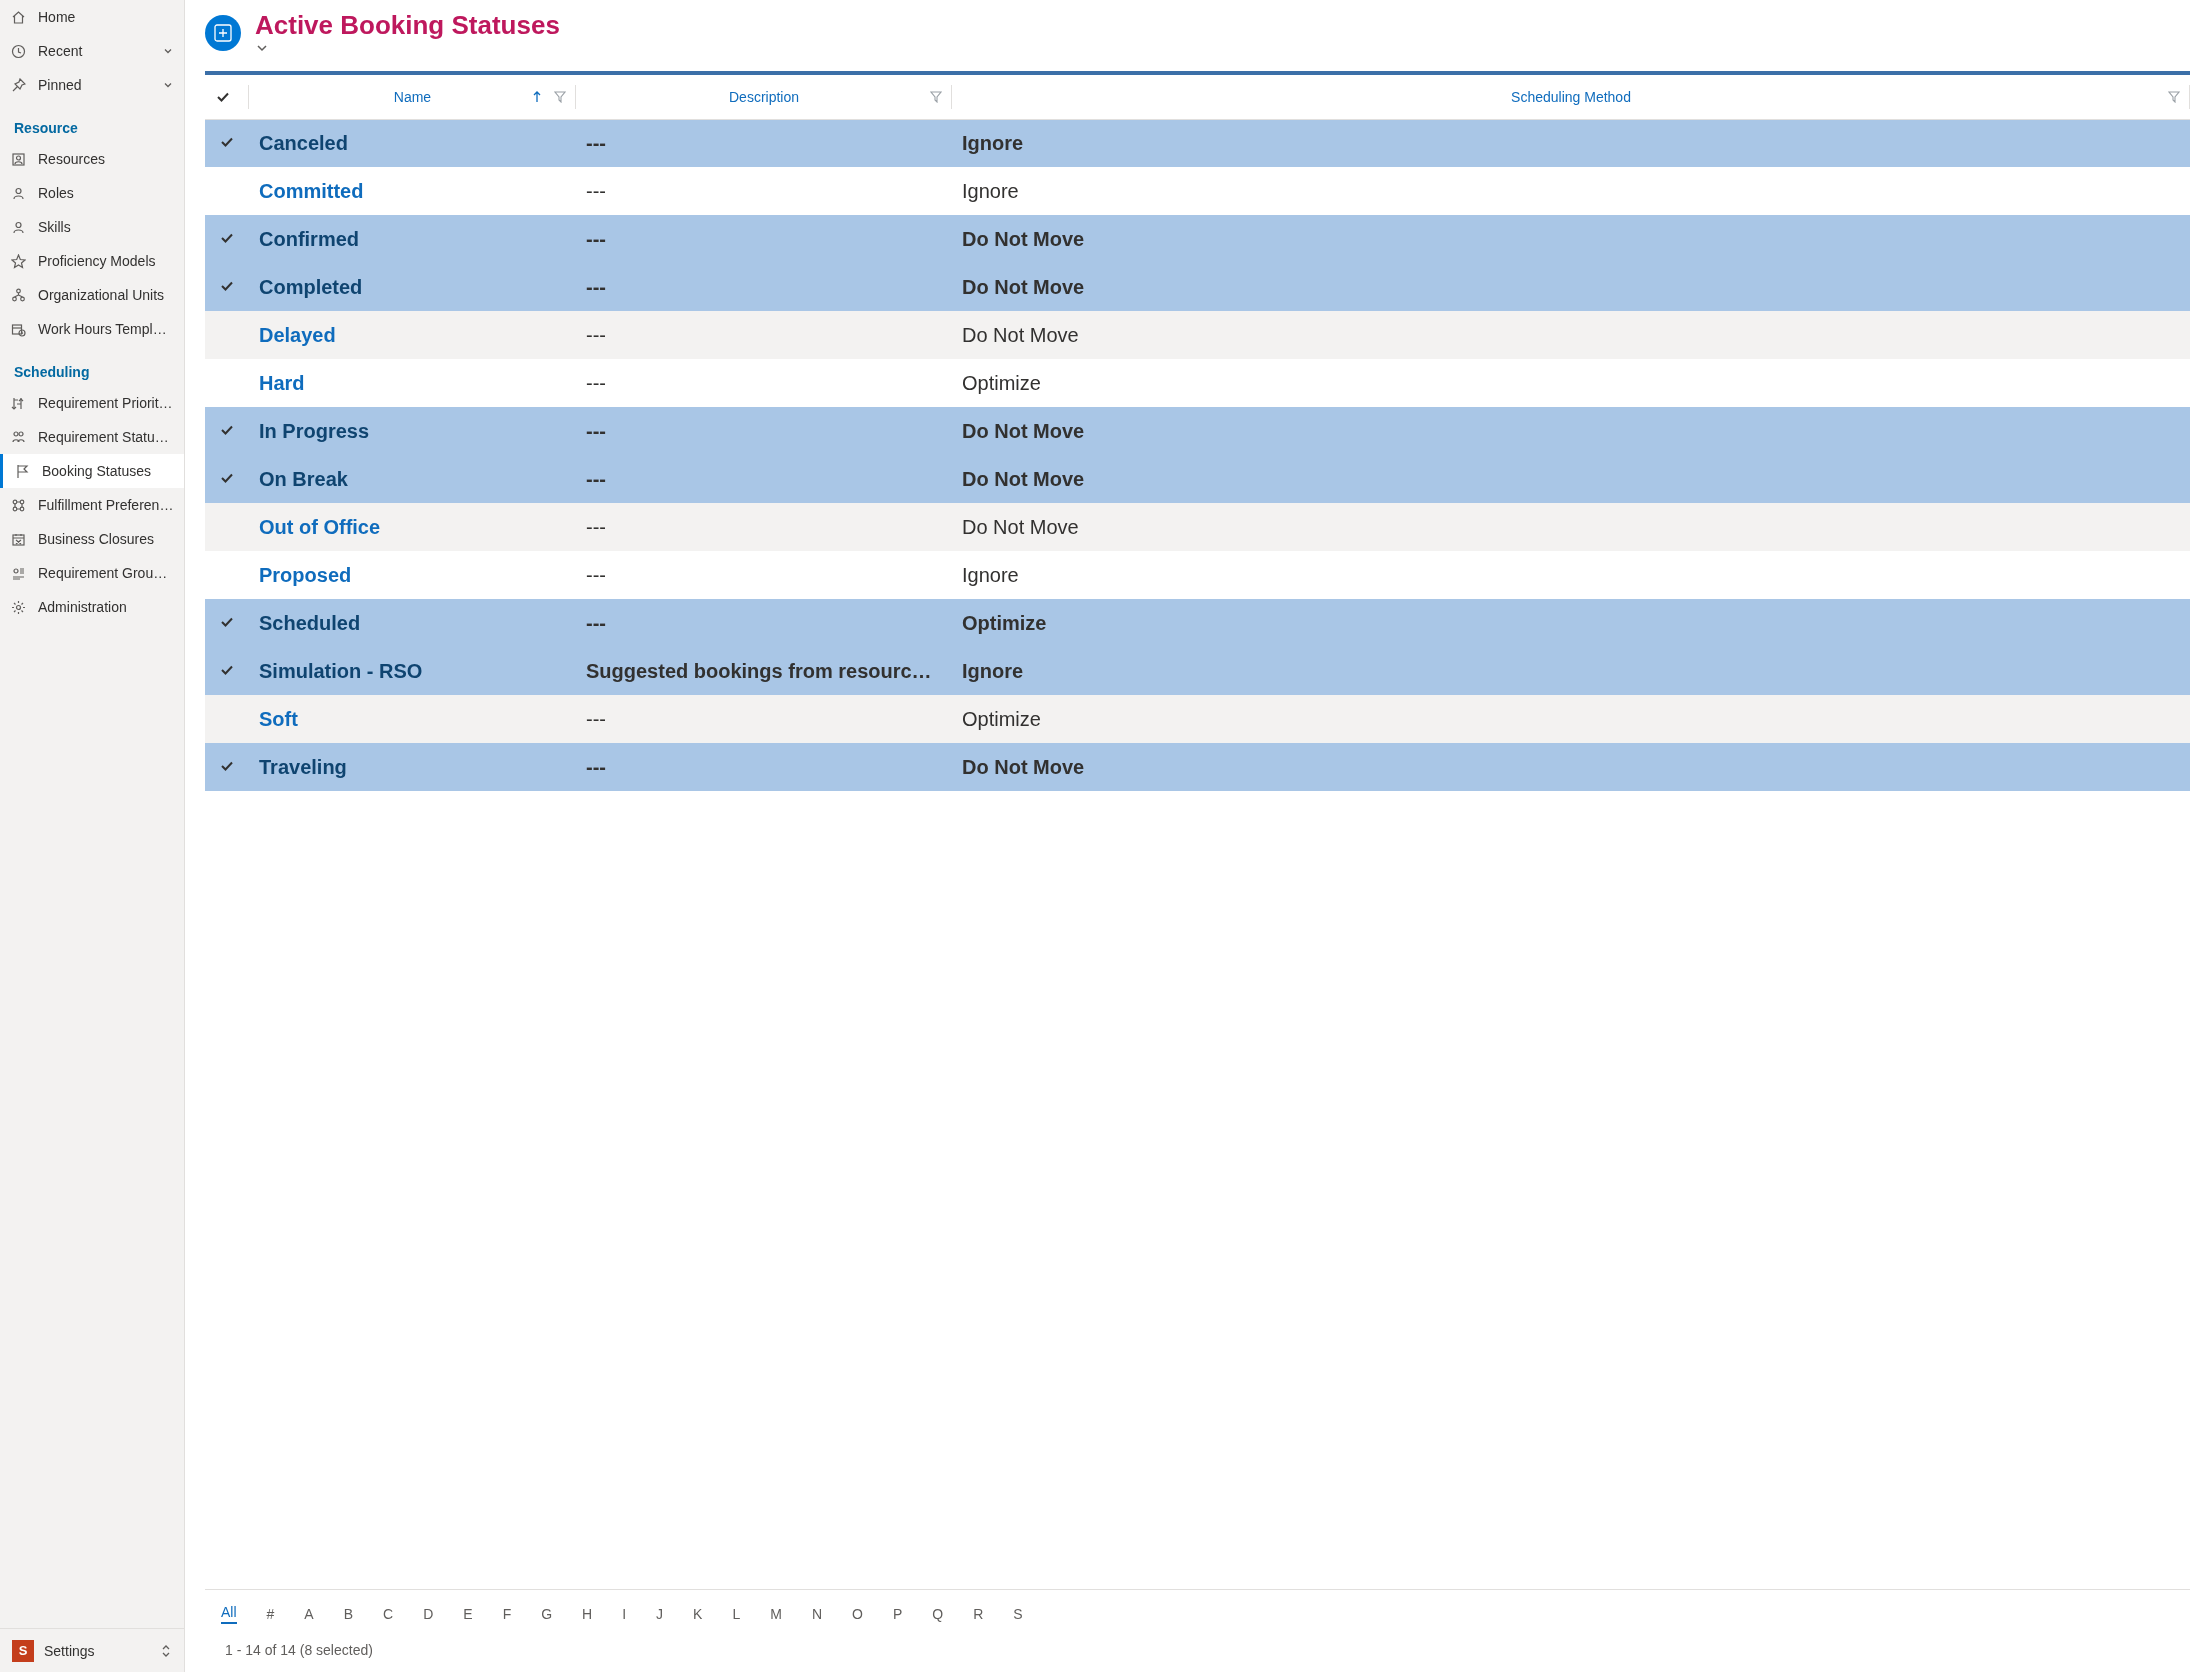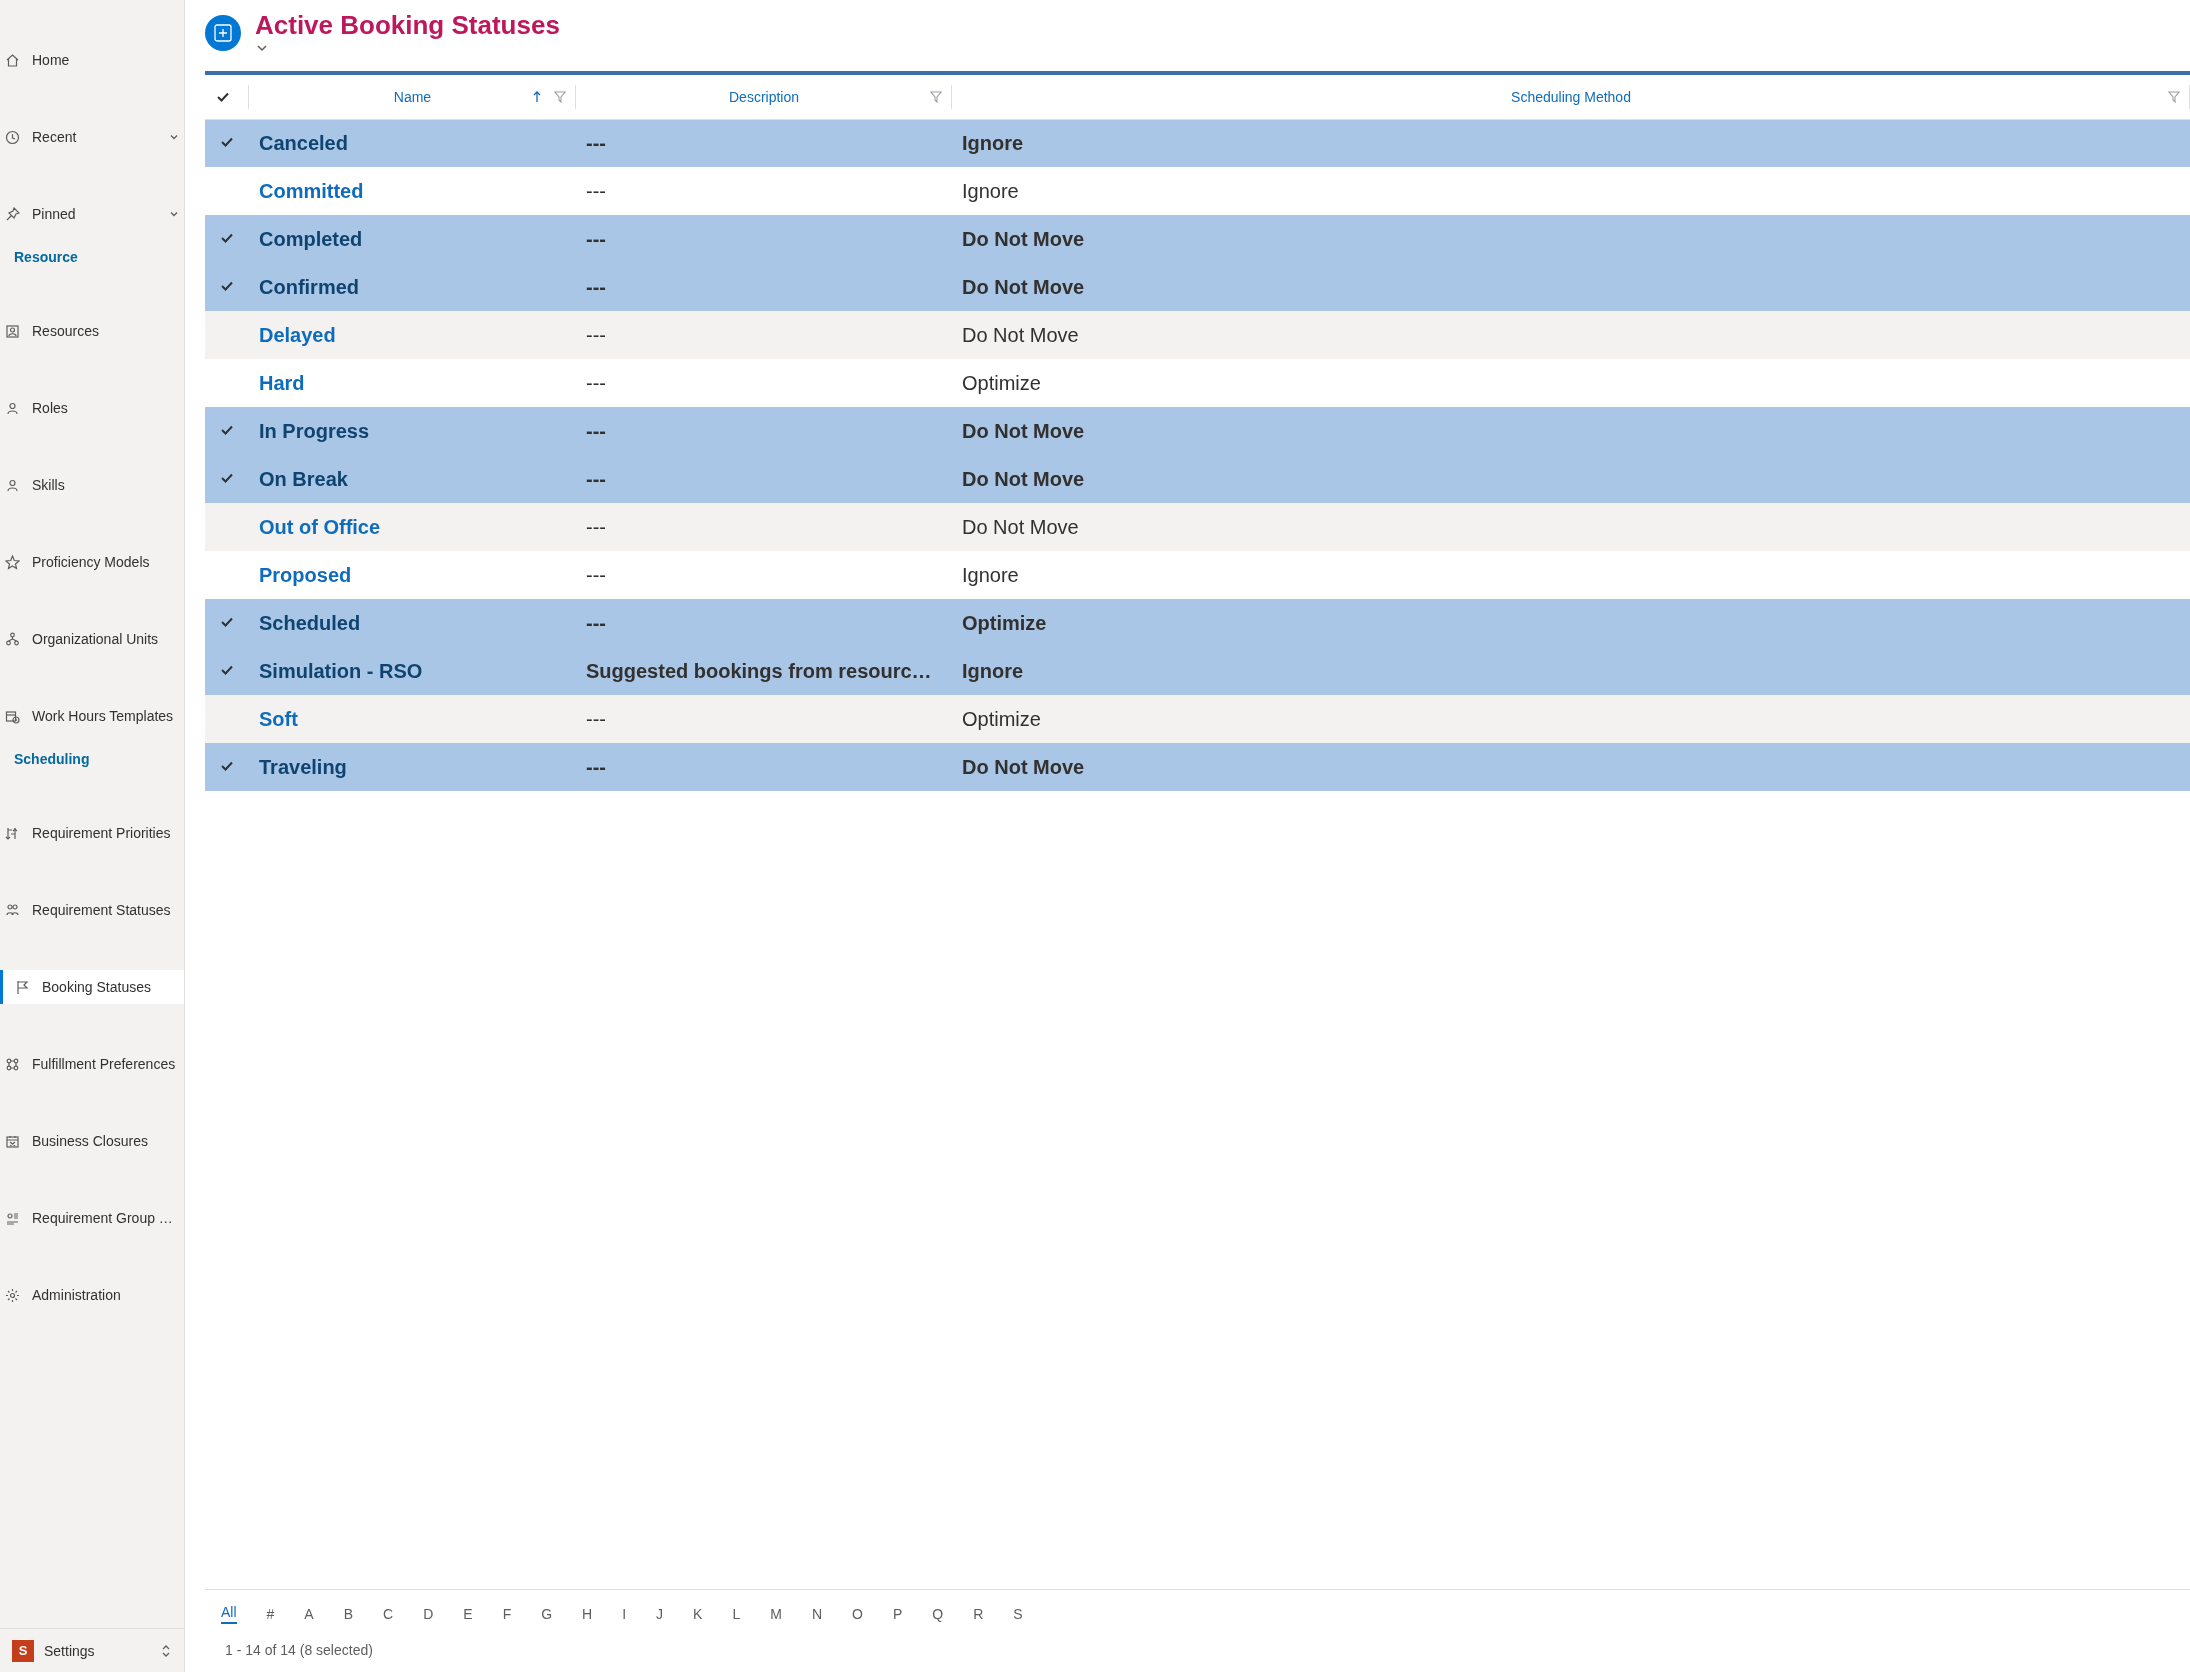--- a/index.html
+++ b/index.html
@@ -20,26 +20,25 @@
     border-right: 1px solid #e1dfdd;
     display: flex;
     flex-direction: column;
     overflow-y: auto;
   }
   .sidebar-scroll { flex: 1; overflow-y: auto; }
   .nav-item {
     display: flex;
     align-items: center;
     height: 34px;
-    padding: 0 4px;
+    padding: 0 10px;
     gap: 12px;
     cursor: pointer;
     color: #323130;
     font-size: 14px;
-    margin-top: 43px;
   }
   .nav-item.active {
     background: #ffffff;
     border-left: 3px solid #0078d4;
     padding-left: 11px;
   }
   .nav-item .chev { margin-left: auto; color: #605e5c; }
   .nav-icon {
     width: 16px; height: 16px;
     display: inline-flex;
@@ -458,29 +457,29 @@
             <tr class="">
               <td class="sel-col"></td>
               <td class="name"><a href="#">Committed</a></td>
               <td class="truncate">---</td>
               <td>Ignore</td>
             </tr>
             <tr class="selected">
               <td class="sel-col"><span class="checkmark"><svg width="16" height="16" viewBox="0 0 16 16">
                     <path d="M3 8 L6.5 11.5 L13 4.5" stroke="#323130" stroke-width="2" fill="none"></path>
                   </svg></span></td>
+              <td class="name"><a href="#">Confirmed</a></td>
+              <td class="truncate">---</td>
+              <td>Do Not Move</td>
+            </tr>
+            <tr class="selected">
+              <td class="sel-col"><span class="checkmark"><svg width="16" height="16" viewBox="0 0 16 16">
+                    <path d="M3 8 L6.5 11.5 L13 4.5" stroke="#323130" stroke-width="2" fill="none"></path>
+                  </svg></span></td>
               <td class="name"><a href="#">Completed</a></td>
-              <td class="truncate">---</td>
-              <td>Do Not Move</td>
-            </tr>
-            <tr class="selected">
-              <td class="sel-col"><span class="checkmark"><svg width="16" height="16" viewBox="0 0 16 16">
-                    <path d="M3 8 L6.5 11.5 L13 4.5" stroke="#323130" stroke-width="2" fill="none"></path>
-                  </svg></span></td>
-              <td class="name"><a href="#">Confirmed</a></td>
               <td class="truncate">---</td>
               <td>Do Not Move</td>
             </tr>
             <tr class="alt">
               <td class="sel-col"></td>
               <td class="name"><a href="#">Delayed</a></td>
               <td class="truncate">---</td>
               <td>Do Not Move</td>
             </tr>
             <tr class="">

